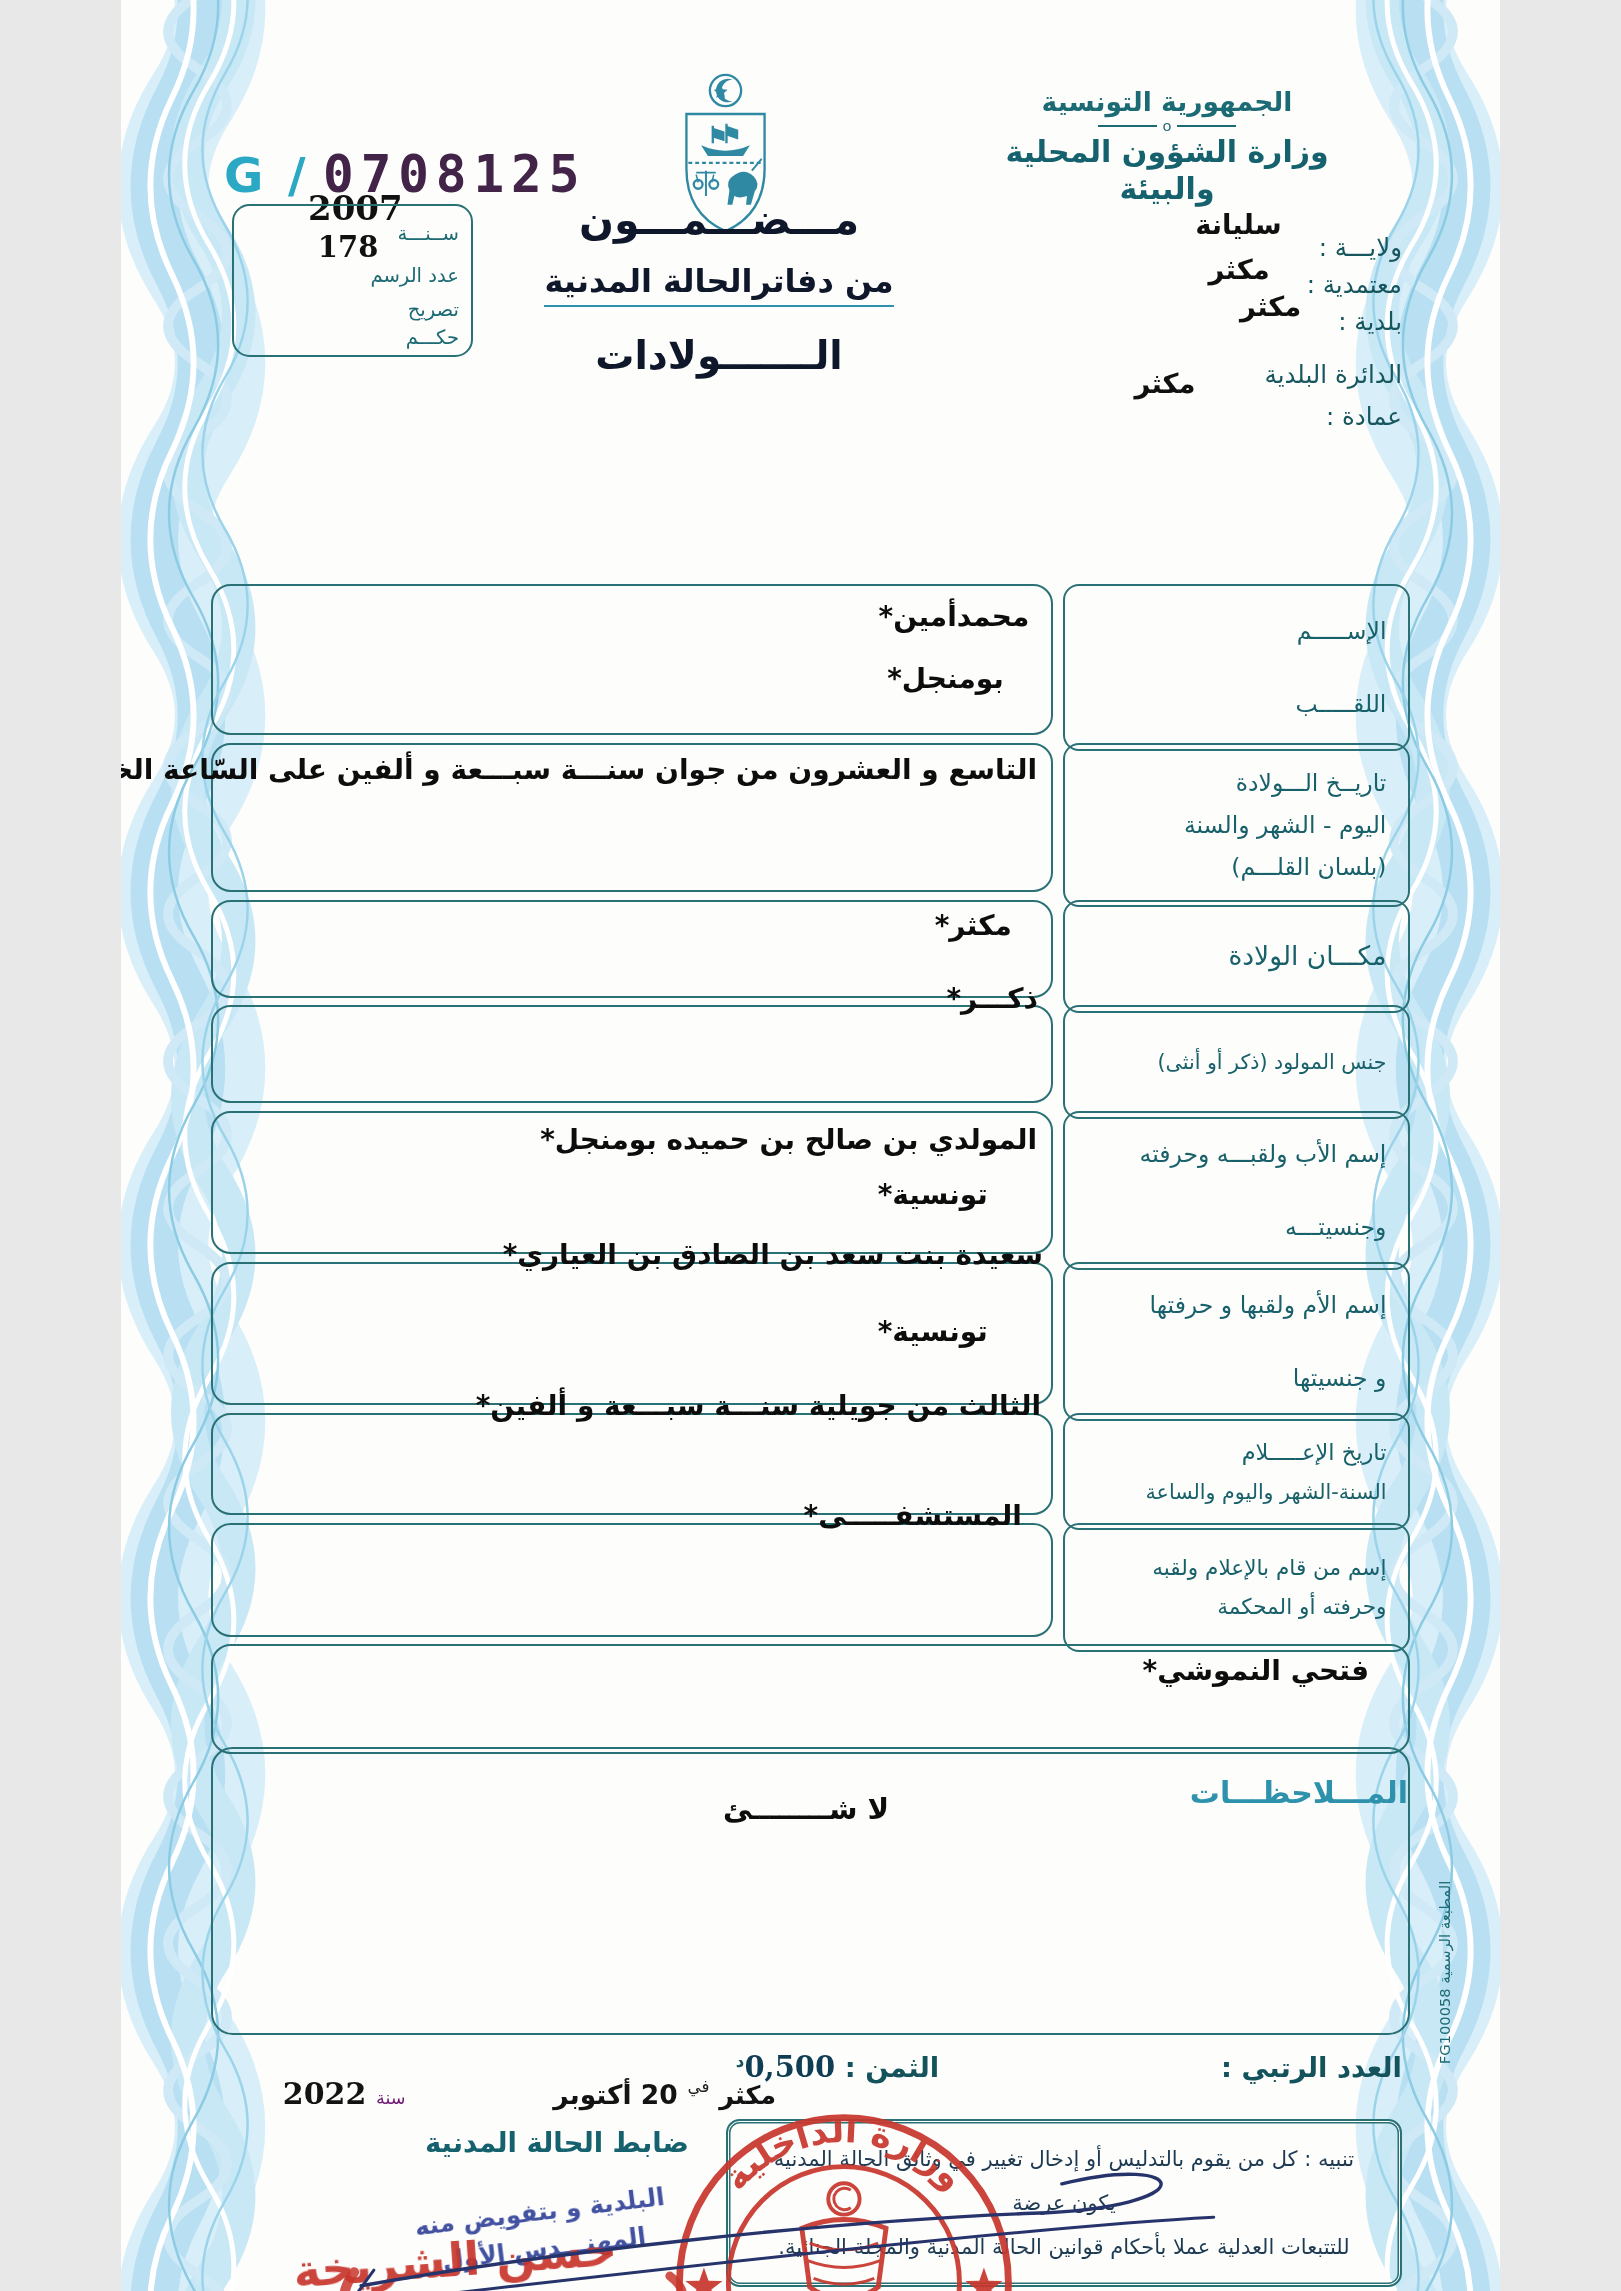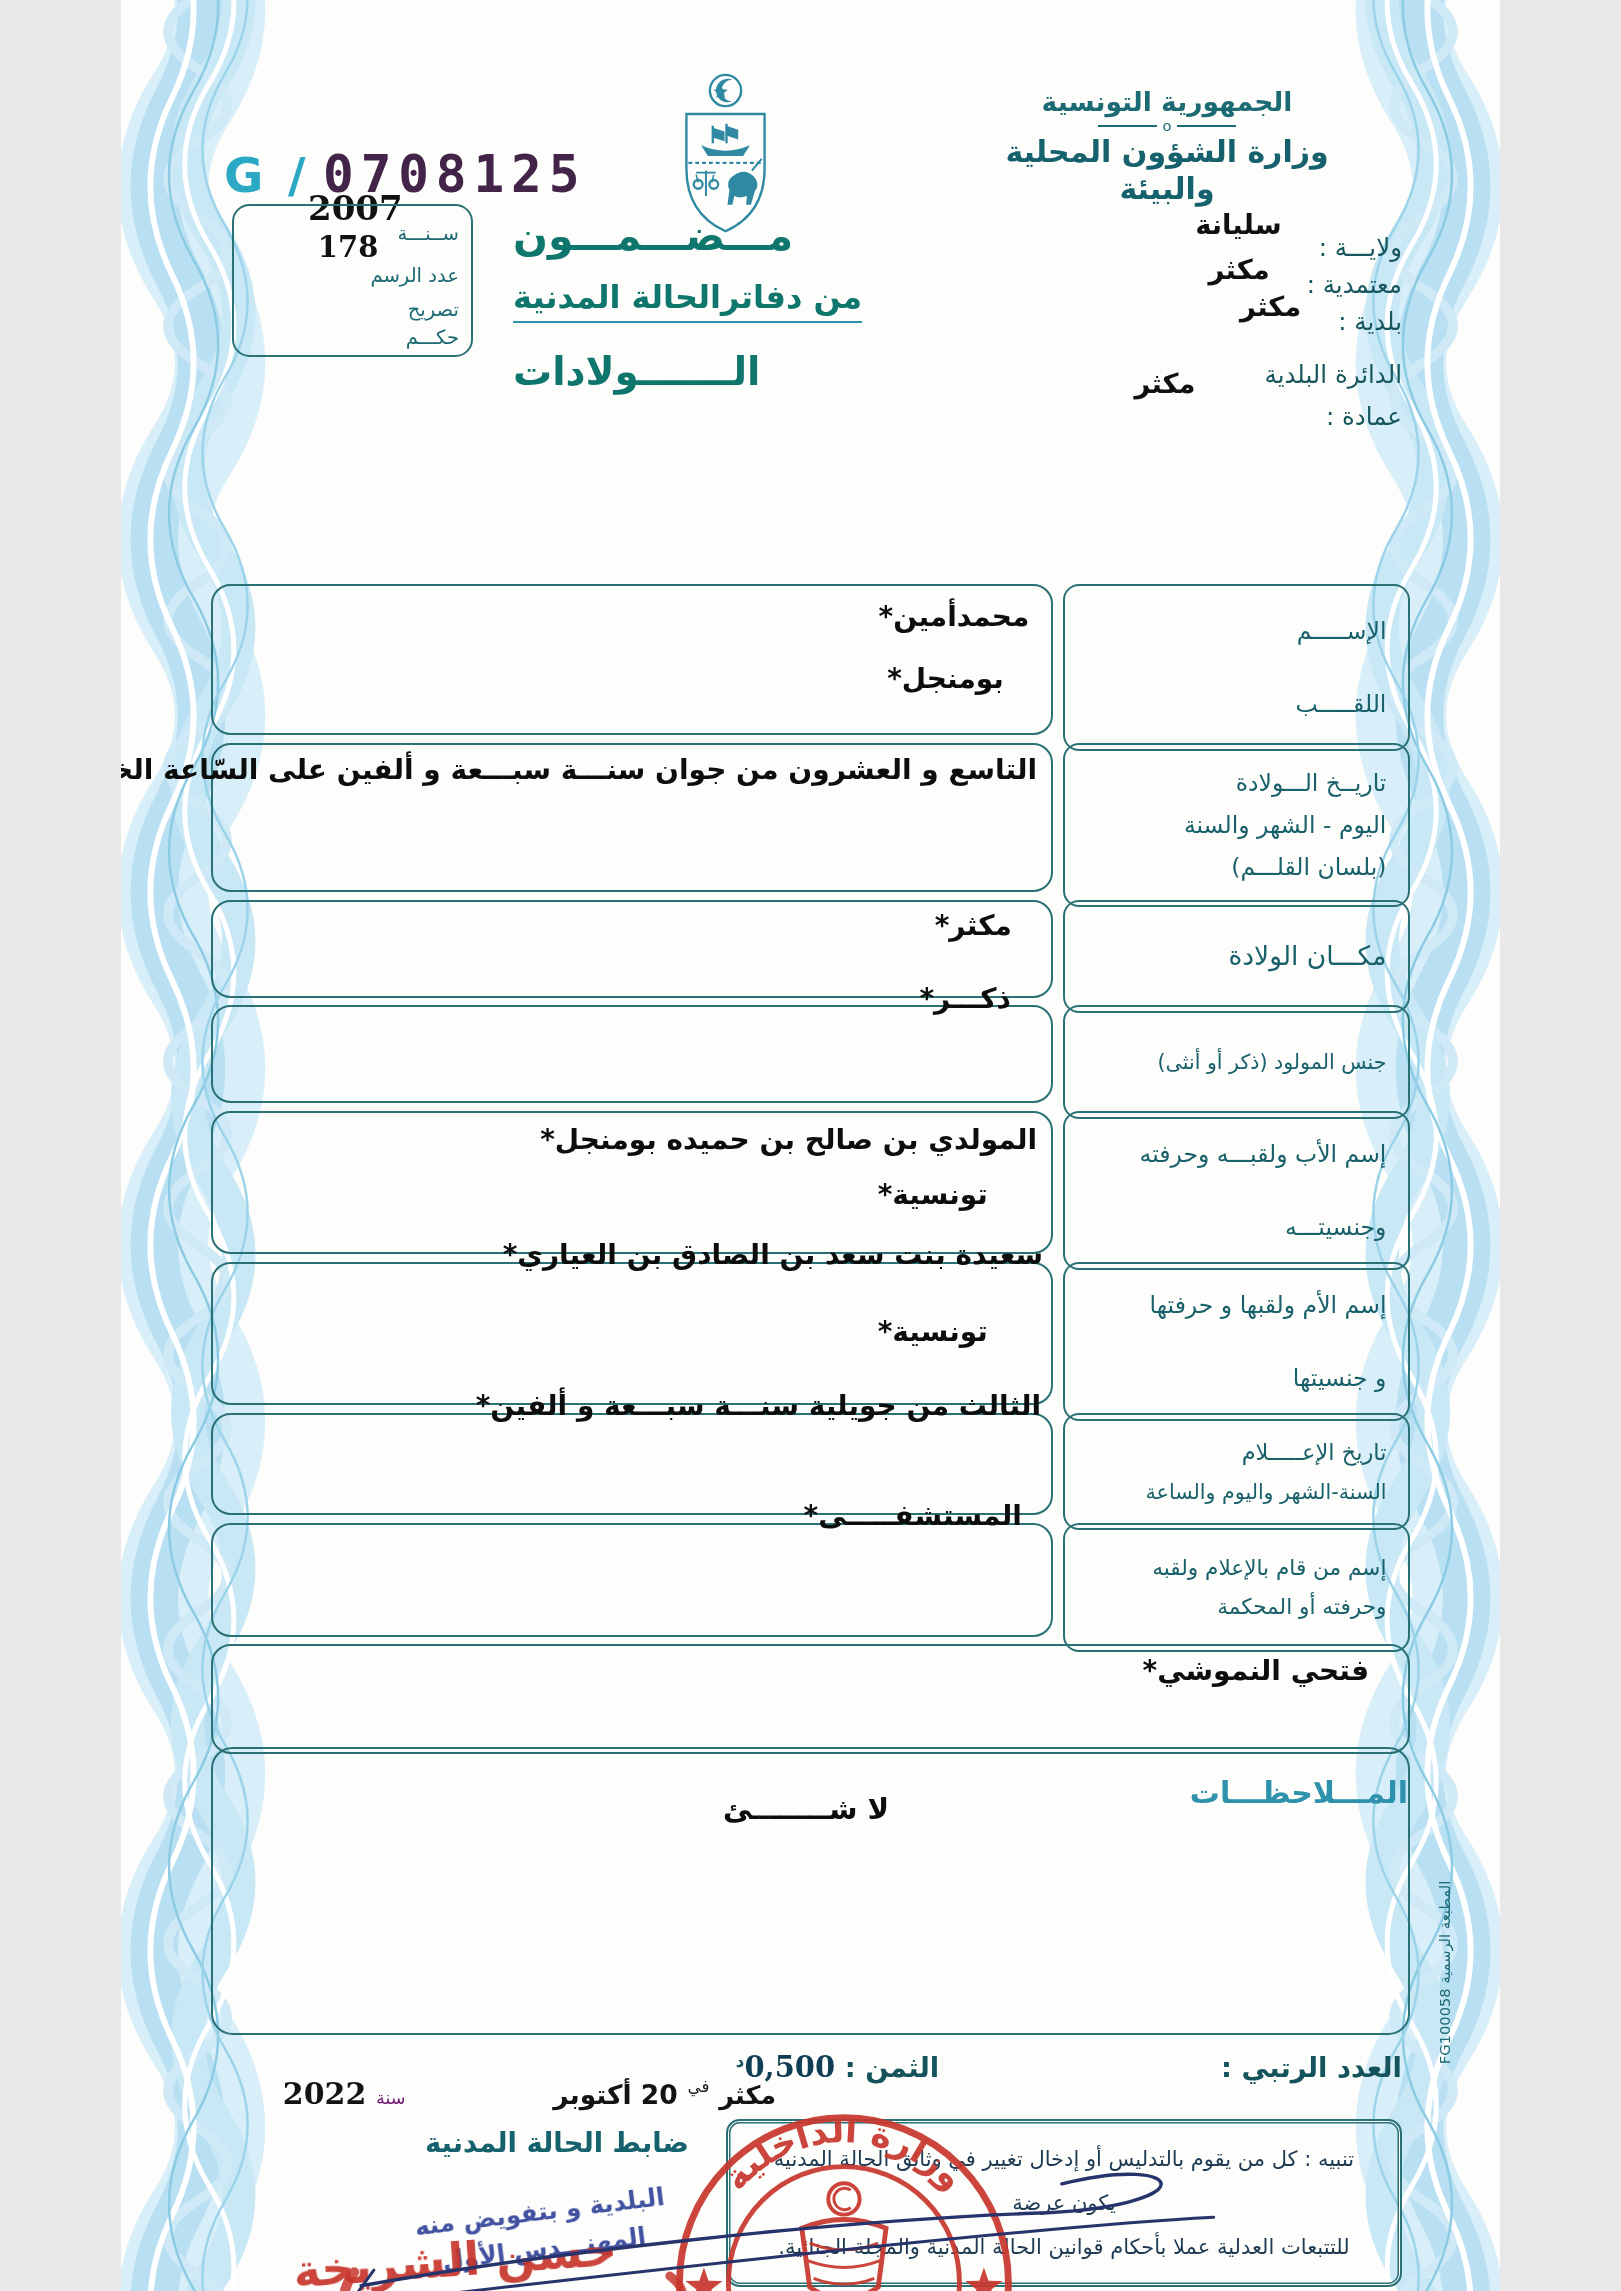--- a/index.html
+++ b/index.html
@@ -29,21 +29,21 @@
 
   .serial{position:absolute; left:103px; top:145px; width:470px;}
   .serial-line{display:flex; direction:ltr; align-items:baseline; gap:13.7px;}
   .serial-g{color:#2ba9c4; font-size:48px; font-weight:600; letter-spacing:3.9px; font-family:"DejaVu Sans", sans-serif;}
   .serial-num{color:#432449; font-size:51px; font-weight:700; letter-spacing:6.9px; font-family:"DejaVu Sans Mono", monospace;}
   .serial-year{position:absolute; left:84px; top:43px; font-family:"DejaVu Serif", serif; font-weight:700; font-size:34px; color:#111;}
   .serial-box{position:absolute; left:7.8px; top:59px; width:237px; height:149px; border:2.5px solid #2a7176; border-radius:17.6px;}
   .sbx-lab{position:absolute; right:11.8px; color:#1c6a74; font-size:19.6px; white-space:nowrap;}
   .sbx-val{position:absolute; font-family:"DejaVu Serif", serif; font-weight:700; font-size:29px; color:#111;}
 
-  .title{position:absolute; left:392px; top:212px; width:412px; text-align:left; color:#0f766e;}
+  .title{position:absolute; left:392px; top:196px; width:412px; text-align:center; color:#0f172a;}
   .title .t1{font-size:41px; font-weight:700; letter-spacing:2px;}
   .title .t2{font-size:32px; font-weight:700; margin-top:17.6px;}
   .title .t2u{display:inline-block; border-bottom:2.5px solid #2e92ad; padding-bottom:5.9px;}
   .title .t3{font-size:39px; font-weight:700; margin-top:25.5px;}
 
   
   .tbl{position:absolute; right:90px; left:90px; top:584px; display:flex; flex-direction:column; gap:11.8px; direction:rtl;}
   .trow{display:flex; direction:rtl; gap:9.8px;}
   .label-box{width:312px; flex:none; border:2.5px solid #2a7176; border-radius:16px;
              display:flex; flex-direction:column; justify-content:center; gap:13.7px;
@@ -220,21 +220,21 @@
       <div class="value-box h96">
         <span class="vline" style="top:7.8px; right:39px;">مكثر*</span>
       </div>
     </div>
 
     <div class="trow h96">
       <div class="label-box h96" style="font-size:20.6px;">
         <span class="ll">جنس المولود (ذكر أو أنثى)</span>
       </div>
       <div class="value-box h96">
-        <span class="vline ov" style="right:40px;">ذكـــر*</span>
+        <span class="vline ov" style="right:13px;">ذكـــر*</span>
       </div>
     </div>
 
     <div class="trow h142">
       <div class="label-box gap-lg h142">
         <span class="ll">إسم الأب ولقبـــه وحرفته</span>
         <span class="ll">وجنسيتـــه</span>
       </div>
       <div class="value-box h142">
         <span class="vline" style="top:9.8px; right:13.7px;">المولدي بن صالح بن حميده بومنجل*</span>

